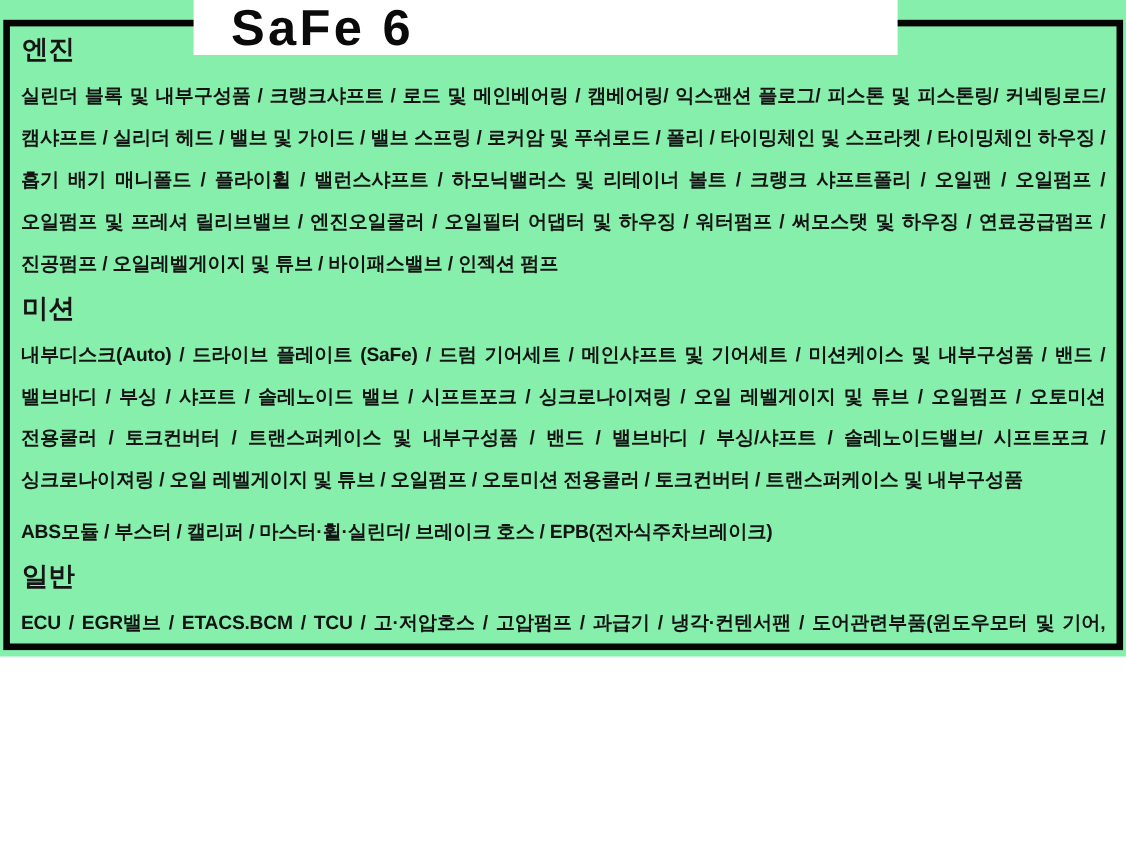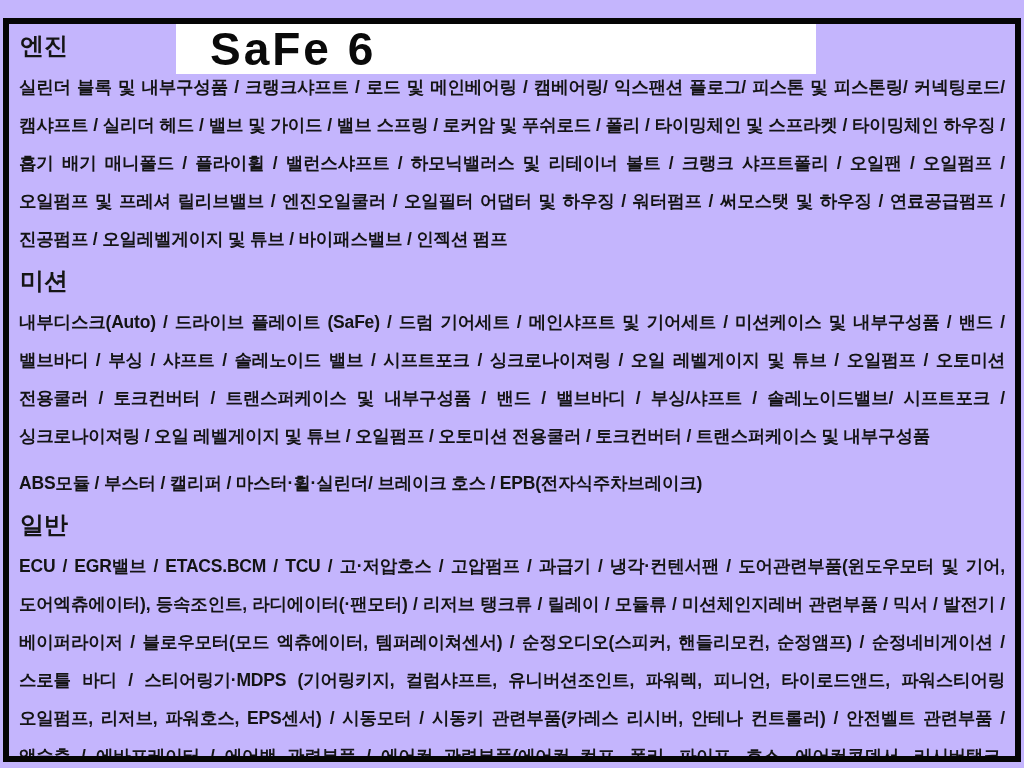--- a/index.html
+++ b/index.html
@@ -4,22 +4,22 @@
 <style>
   html, body {
     margin: 0;
     padding: 0;
     background: #ffffff;
     font-family: "Liberation Sans", "DejaVu Sans", sans-serif;
   }
   .sheet {
     position: relative;
     width: 1024px;
-    height: 768px;
-    background: #c4b5fd;
+    height: 597px;
+    background: #86efac;
     overflow: hidden;
     color: #111;
   }
   
   .frame {
     position: absolute;
     left: 3px;
     right: 3px;
     top: 18px;
     bottom: 6px;
@@ -32,21 +32,20 @@
     position: absolute;
     left: 176px;
     top: 0;
     width: 640px;
     height: 50px;
     background: #ffffff;
     display: flex;
     align-items: center;
     z-index: 2;
     white-space: nowrap;
-    margin-top: 24px;
   }
   .doc-title {
     font-size: 46px;
     font-weight: bold;
     letter-spacing: 3px;
     margin-left: 34px;
     color: #0a0a0a;
   }
   .doc-subtitle {
     font-size: 33px;

